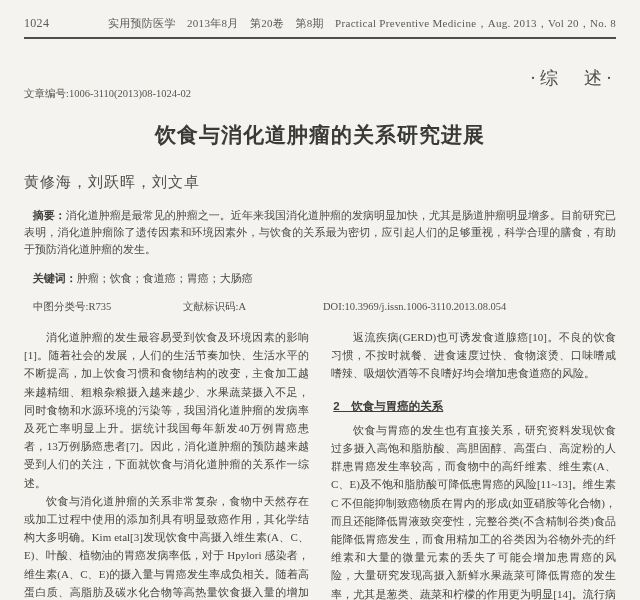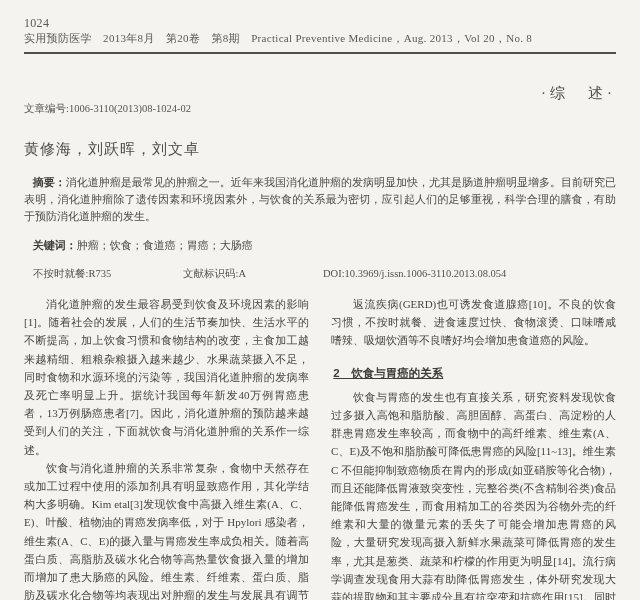--- a/index.html
+++ b/index.html
@@ -14,25 +14,24 @@
     width: 640px; height: 600px;
     background: #f4f3ef;
     color: #4a4a46;
     overflow: hidden;
     box-sizing: border-box;
     padding: 16px 24px 0 24px;
   }
   
   .running-head {
     display: flex;
-    align-items: flex-start;
+    align-items: flex-end;
     font-size: 11px;
     color: #5a5a56;
     letter-spacing: 0.3px;
-    flex-direction: column;
   }
   .running-head .pageno {
     width: 90px;
     font-size: 12px;
     text-align: left;
   }
   .running-head .journal {
     flex: 1;
     text-align: center;
     white-space: nowrap;
@@ -48,21 +47,21 @@
     justify-content: space-between;
     align-items: center;
     margin-top: 16px;
   }
   .article-id {
     font-size: 10.5px;
     color: #55554f;
     margin-top: 32px;
   }
   .column-tag {
-    font-size: 15px;
+    font-size: 18px;
     color: #4c4c48;
     letter-spacing: 4px;
   }
   
   .title {
     margin-top: 20px;
     text-align: center;
     font-family: "Liberation Sans", sans-serif;
     font-weight: bold;
     font-size: 21px;
@@ -141,28 +140,29 @@
     <span class="pageno">1024</span>
     <span class="journal">实用预防医学　2013年8月　第20卷　第8期　Practical Preventive Medicine，Aug. 2013，Vol 20，No. 8</span>
   </div>
   <hr class="head-rule">
 
   <div class="meta-row">
     <span class="article-id">文章编号:1006-3110(2013)08-1024-02</span>
     <span class="column-tag">·综　述·</span>
   </div>
 
+  <div class="title">饮食与消化道肿瘤的关系研究进展</div>
   <div class="authors">黄修海，刘跃晖，刘文卓</div>
 
   <p class="abstract"><span class="lbl">摘要：</span><span>消化道肿瘤是最常见的肿瘤之一。近年来我国消化道肿瘤的发病明显加快，尤其是肠道肿瘤明显增多。目前研究已表明，消化道肿瘤除了遗传因素和环境因素外，与饮食的关系最为密切，应引起人们的足够重视，科学合理的膳食，有助于预防消化道肿瘤的发生。</span></p>
 
   <p class="keywords"><span class="lbl">关键词：</span><span>肿瘤；饮食；食道癌；胃癌；大肠癌</span></p>
 
   <div class="class-row">
-    <span class="clc">不按时就餐:R735</span>
+    <span class="clc">中图分类号:R735</span>
     <span class="dcode">文献标识码:A</span>
     <span class="doi">DOI:10.3969/j.issn.1006-3110.2013.08.054</span>
   </div>
 
   <div class="columns">
     <div class="col">
       <p>消化道肿瘤的发生最容易受到饮食及环境因素的影响[1]。随着社会的发展，人们的生活节奏加快、生活水平的不断提高，加上饮食习惯和食物结构的改变，主食加工越来越精细、粗粮杂粮摄入越来越少、水果蔬菜摄入不足，同时食物和水源环境的污染等，我国消化道肿瘤的发病率及死亡率明显上升。据统计我国每年新发40万例胃癌患者，13万例肠癌患者[7]。因此，消化道肿瘤的预防越来越受到人们的关注，下面就饮食与消化道肿瘤的关系作一综述。</p>
       <p>饮食与消化道肿瘤的关系非常复杂，食物中天然存在或加工过程中使用的添加剂具有明显致癌作用，其化学结构大多明确。Kim etal[3]发现饮食中高摄入维生素(A、C、E)、叶酸、植物油的胃癌发病率低，对于 Hpylori 感染者，维生素(A、C、E)的摄入量与胃癌发生率成负相关。随着高蛋白质、高脂肪及碳水化合物等高热量饮食摄入量的增加而增加了患大肠癌的风险。维生素、纤维素、蛋白质、脂肪及碳水化合物等均表现出对肿瘤的发生与发展具有调节作用[4]。Djurie 等[5]提出脂肪和能量的摄入量会影响 DNA 的氧化水平，这可能就是饮食因素导致消化道肿瘤发生的重要机制。另外，动物实验显示高热量饮食导致突变型P53在细胞中的含量升高，可导致正常型P53功能的</p>
     </div>
     <div class="col">

